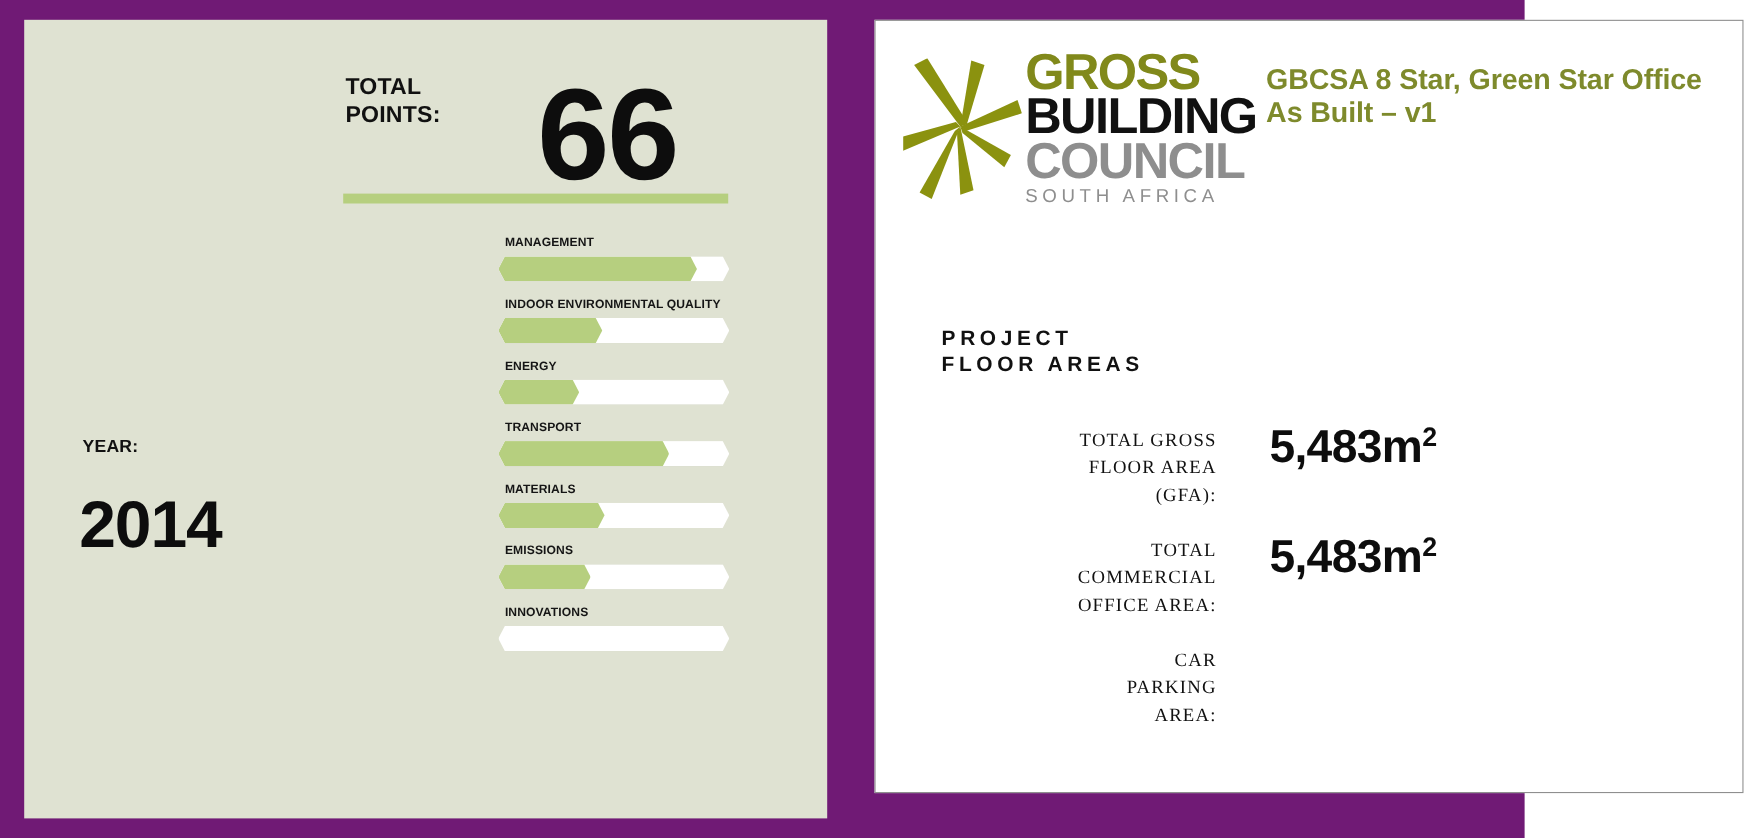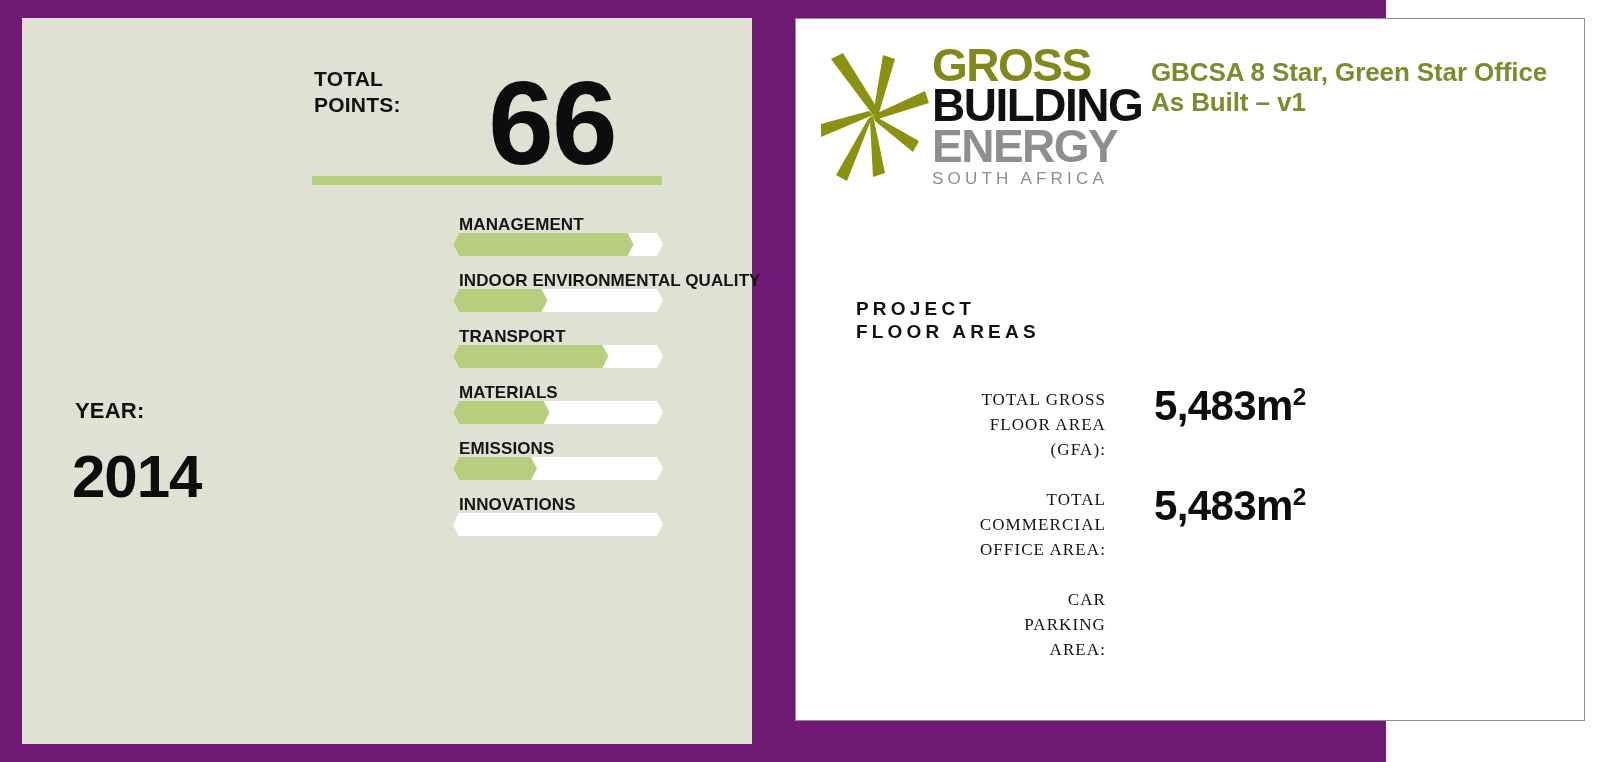--- a/index.html
+++ b/index.html
@@ -43,21 +43,21 @@
   #points-divider {
     position: absolute;
     left: 290px; top: 158px;
     width: 350px; height: 9px;
     background: #b6cf7f;
   }
 
   #year-label {
     position: absolute;
     left: 53px; top: 380px;
-    font-size: 22px;
+    font-size: 16px;
     font-weight: 700;
     letter-spacing: 0.2px;
     color: #111111;
     text-transform: uppercase;
   }
   #year-value {
     position: absolute;
     left: 50px; top: 429px;
     font-size: 60px;
     font-weight: 800;
@@ -69,21 +69,21 @@
   
   #bar-chart {
     position: absolute;
     left: 414px; top: 197px;
     width: 250px;
   }
   .bar-row { position: relative; height: 56px; }
   .bar-label {
     position: absolute;
     left: 23px; top: 0px;
-    font-size: 17px;
+    font-size: 11px;
     font-weight: 700;
     letter-spacing: 0.1px;
     color: #151515;
     text-transform: uppercase;
     white-space: nowrap;
   }
   .bar-track {
     position: absolute;
     left: 17px; top: 18px;
     width: 210px; height: 23px;
@@ -220,20 +220,26 @@
         </div>
       </div>
 
       <div class="bar-row">
         <div class="bar-label">INDOOR ENVIRONMENTAL QUALITY</div>
         <div class="bar-track">
           <div class="bar-fill" style="width: 45%; background: rgb(182, 207, 127);"></div>
         </div>
       </div>
 
+      <div class="bar-row">
+        <div class="bar-label">ENERGY</div>
+        <div class="bar-track">
+          <div class="bar-fill" style="width: 35%; background: rgb(182, 207, 127);"></div>
+        </div>
+      </div>
 
       <div class="bar-row">
         <div class="bar-label">TRANSPORT</div>
         <div class="bar-track">
           <div class="bar-fill" style="width: 74%; background: rgb(182, 207, 127);"></div>
         </div>
       </div>
 
 
       <div class="bar-row">
@@ -274,21 +280,21 @@
           <polygon points="52,62 98,88 92,99 54,68"></polygon>
           <polygon points="52,62 64,120 52,124 49,68"></polygon>
           <polygon points="52,62 26,128 15,122 47,66"></polygon>
           <polygon points="52,62 0,84 0,71 48,58"></polygon>
         </g>
       </svg>
 
       <div id="logo-wordmark">
         <div class="wm-line" id="wm-green">GROSS</div>
         <div class="wm-line" id="wm-building">BUILDING</div>
-        <div class="wm-line" id="wm-council">ENERGY</div>
+        <div class="wm-line" id="wm-council">COUNCIL</div>
         <div id="wm-sa">SOUTH AFRICA</div>
       </div>
     </div>
 
     <div id="rating-title">GBCSA 8 Star, Green Star Office As Built – v1</div>
 
     <div id="floor-areas-heading">
       <div>PROJECT</div>
       <div>FLOOR AREAS</div>
     </div>

